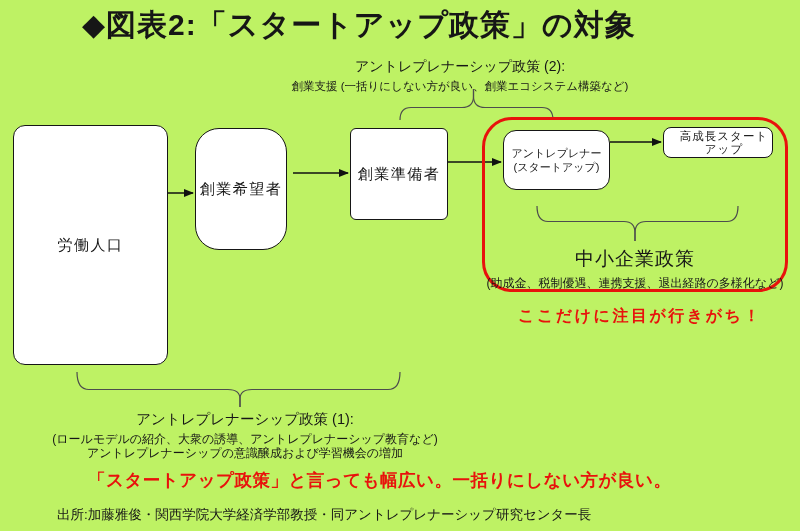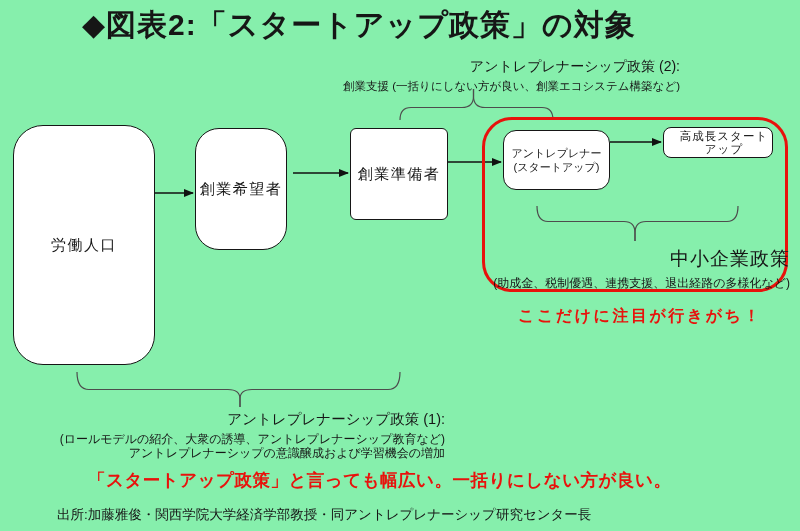--- a/index.html
+++ b/index.html
@@ -1,46 +1,46 @@
 <!DOCTYPE html>
 <html style="--red: #e8120c; --brace: #4d4d4d; --ink: #161616;"><head>
 <meta charset="utf-8">
 <style>
   :root { --red: #e8120c; --ink: #111111; --brace: #4d4d4d; }
   * { margin: 0; padding: 0; box-sizing: border-box; }
   html, body { background: #ffffff; }
   body { font-family: "Liberation Sans", "DejaVu Sans", sans-serif; color: var(--ink); }
   .stage {
     position: relative; width: 800px; height: 531px;
-    background: #86efac; overflow: hidden;
+    background: #bef264; overflow: hidden;
   }
   .abs { position: absolute; }
   .title {
     left: 82px; top: 5px; font-size: 30px; font-weight: bold;
     letter-spacing: 1px; white-space: nowrap;
   }
   .svg-layer { left: 0; top: 0; width: 800px; height: 531px; }
   .node {
     position: absolute; border: 1.6px solid #161616; background: #ffffff;
     display: flex; flex-direction: column; align-items: center; justify-content: center;
     text-align: center;
   }
   .node .lbl { font-size: 15px; letter-spacing: 1.5px; white-space: nowrap; }
-  .box-labor   { left: 13px;  top: 125px; width: 142px; height: 240px; border-radius: 30px; }
+  .box-labor   { left: 13px;  top: 125px; width: 155px; height: 240px; border-radius: 12px; }
   .box-aspire  { left: 195px; top: 128px; width: 92px;  height: 122px; border-radius: 24px; }
   .box-prepare { left: 350px; top: 128px; width: 98px;  height: 92px;  border-radius: 6px; }
   .box-entre   { left: 503px; top: 130px; width: 107px; height: 60px;  border-radius: 13px; }
   .box-entre .lbl2 { font-size: 11px; letter-spacing: 0; line-height: 14px; white-space: nowrap; }
   .box-growth  { left: 663px; top: 127px; width: 110px; height: 31px;  border-radius: 8px; z-index: 3; padding-left: 12px; }
   .box-growth .lbl3 { font-size: 11.5px; letter-spacing: 1px; line-height: 13px; white-space: nowrap; }
   .red-frame {
     left: 482px; top: 117px; width: 306px; height: 175px;
     border: 3.5px solid var(--red); border-radius: 30px; background: transparent; z-index: 1;
   }
-  .annot { text-align: right; }
+  .annot { text-align: center; }
   .annot .h { font-size: 14px; white-space: nowrap; }
   .annot .d { font-size: 11.5px; white-space: nowrap; }
   .policy2 { left: 240px; top: 58px; width: 440px; }
   .policy2 .h { margin-bottom: 3px; }
   .sme { left: 480px; top: 246px; width: 310px; z-index: 2; }
   .sme .h { font-size: 19px; letter-spacing: 1px; margin-bottom: 3px; white-space: nowrap; }
   .sme .d { font-size: 12px; white-space: nowrap; }
   .policy1 { left: 45px; top: 410px; width: 400px; }
   .policy1 .h { font-size: 14.5px; margin-bottom: 3px; }
   .policy1 .d { font-size: 12px; line-height: 14px; }

